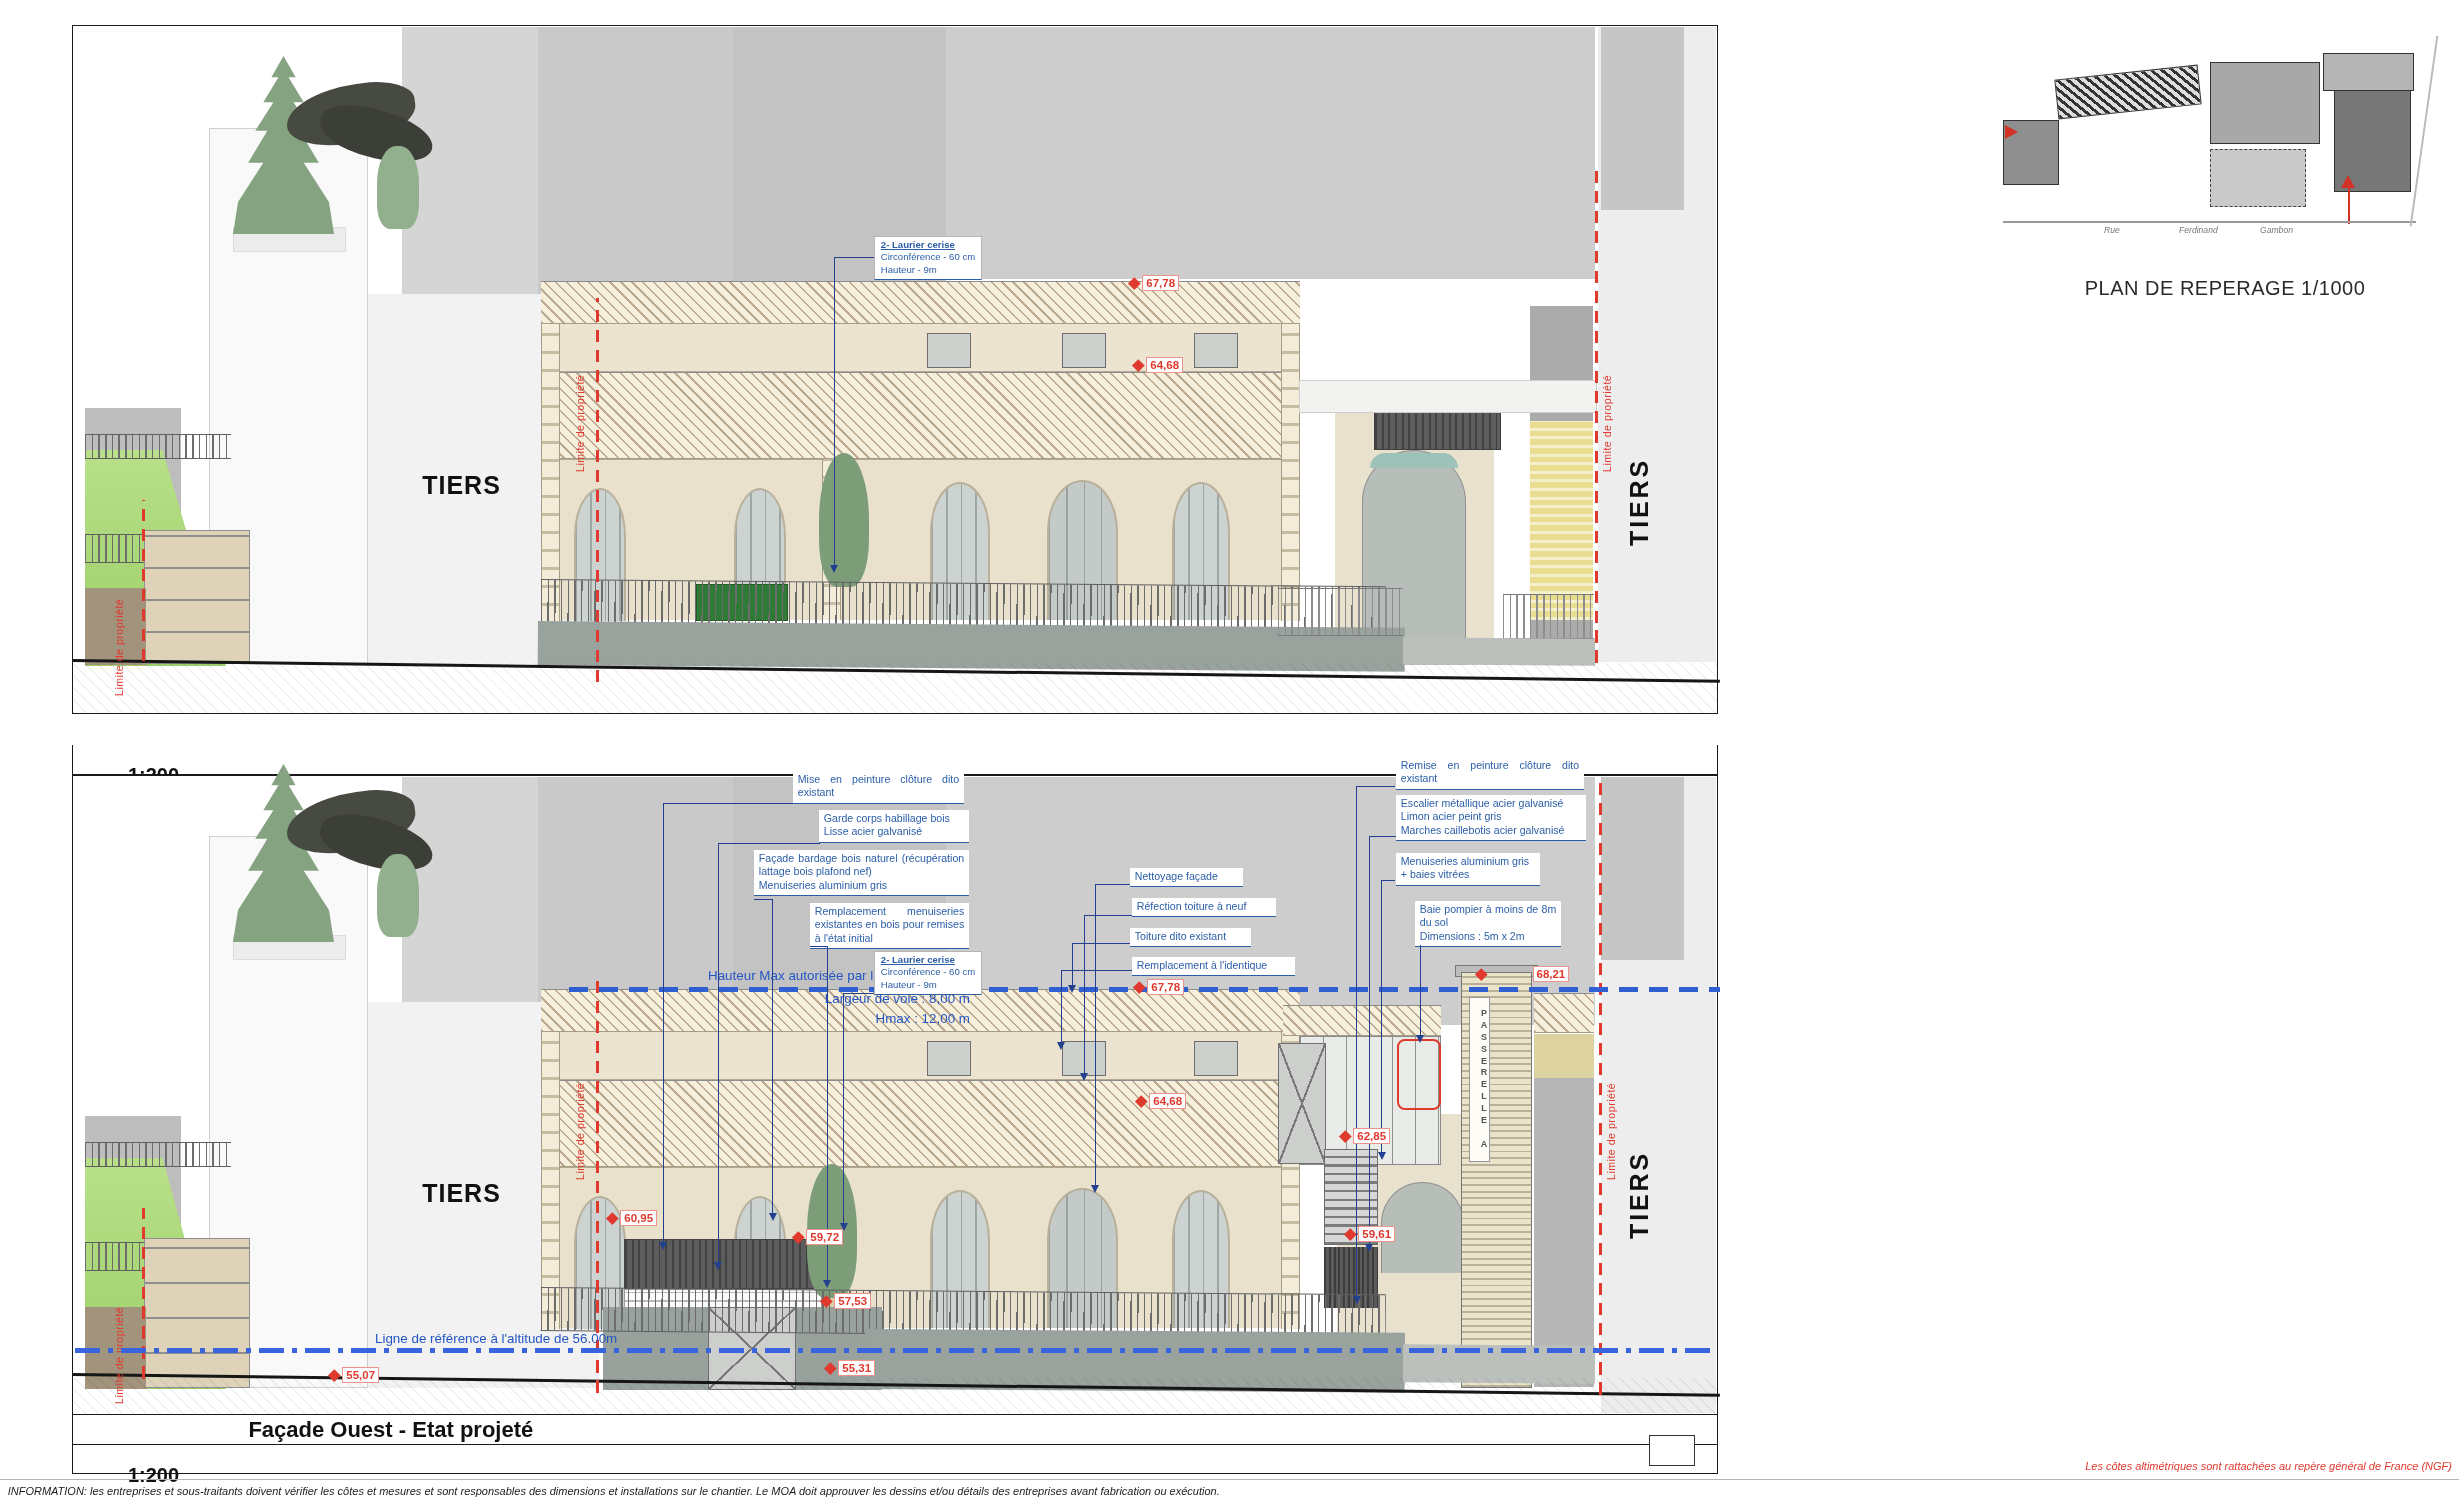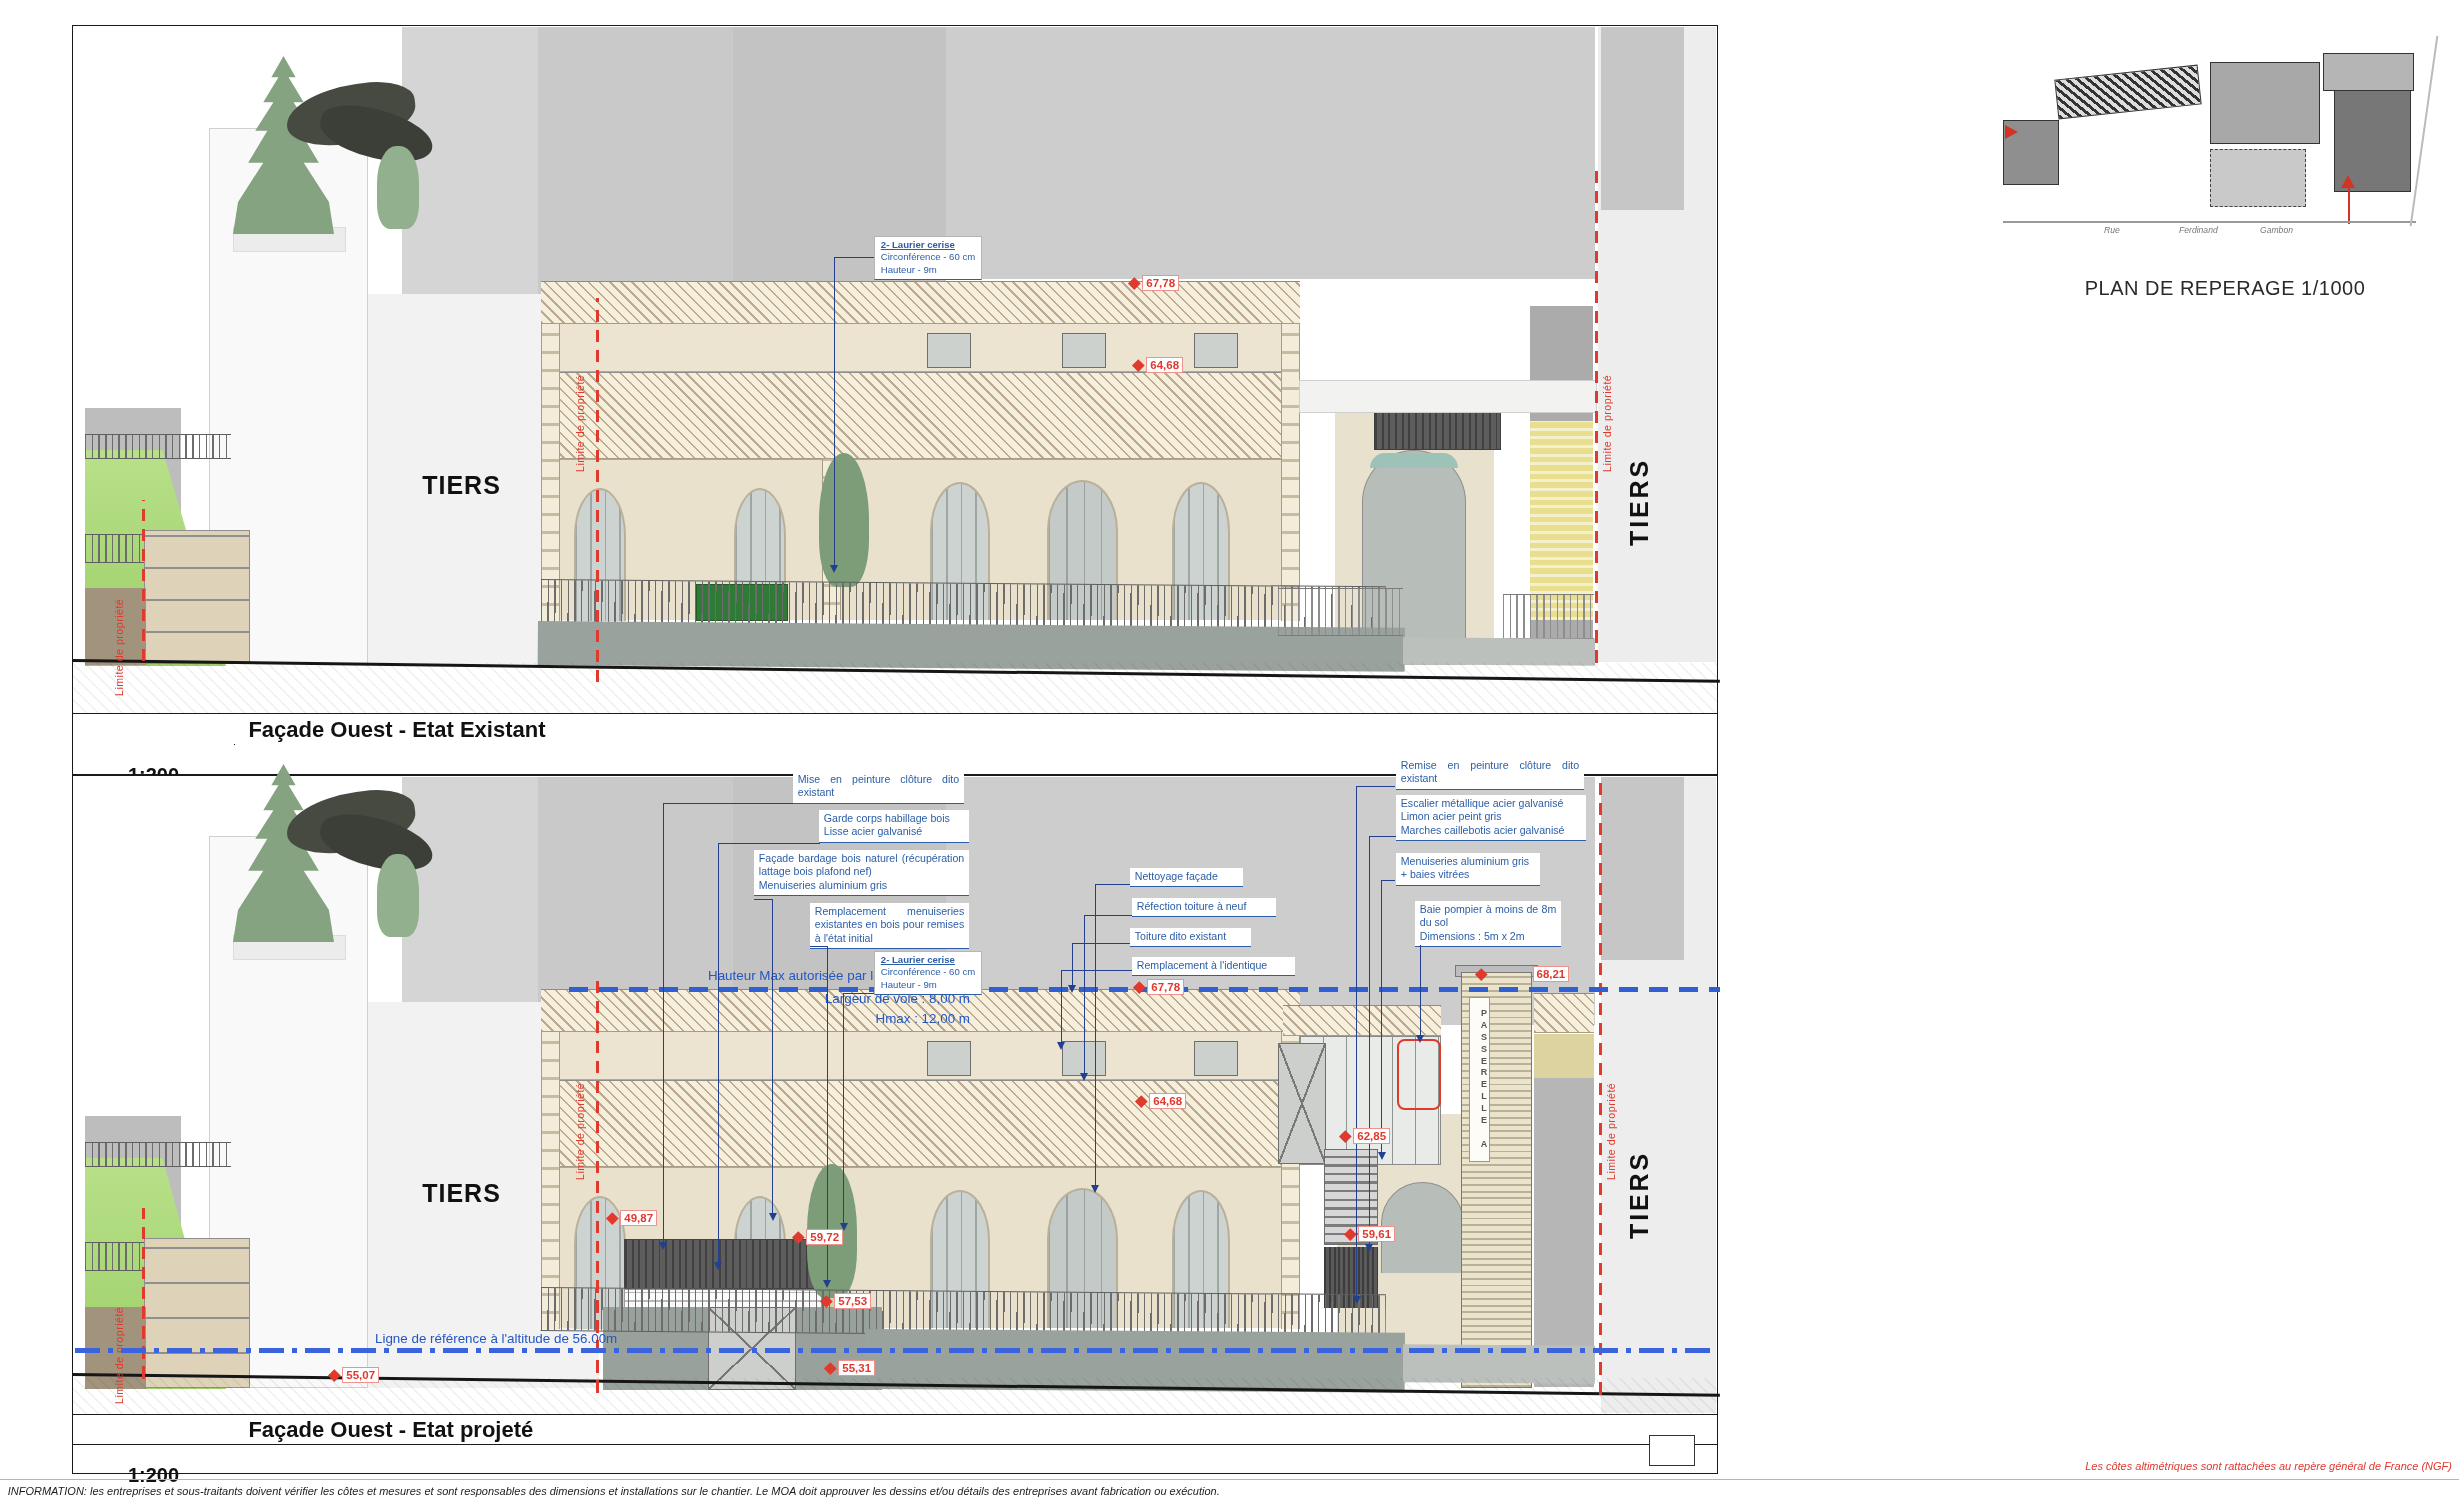--- a/index.html
+++ b/index.html
@@ -130,24 +130,20 @@
 
   <div class="a treelab" style="left:874px;top:236px;width:108px;">
     <span class="tt">2- Laurier cerise</span><br>
     <span>Circonférence - 60 cm</span><br>
     <span>Hauteur - 9m</span>
   </div>
   <div class="a bl" style="left:834px;top:257px;width:40px;height:1.4px;"></div>
   <div class="a bl" style="left:834px;top:257px;width:1.4px;height:309px;"></div>
   <div class="a arr" style="left:830px;top:565px;"></div>
 
-  <div class="a tbrow" style="left:72px;top:714px;width:1646px;height:32px;">
-    <div class="tbcell1"></div>
-    <div class="tbcell2">Façade Ouest - Etat Existant</div>
-  </div>
   <div class="a tbrow" style="left:72px;top:745px;width:1646px;height:30px;">
     <div class="tbcell1">1:200</div>
     <div class="tbcell2"></div>
   </div>
 
   <div class="a frame" style="left:72px;top:775px;width:1646px;height:640px;"></div>
   <div class="a" style="left:1601px;top:777px;width:115px;height:636px;background:#ededed;"></div>
   <div class="a" style="left:402px;top:777px;width:331px;height:354px;background:#d5d5d5;"></div>
   <div class="a" style="left:538px;top:777px;width:197px;height:354px;background:#c9c9c9;"></div>
   <div class="a" style="left:733px;top:777px;width:213px;height:288px;background:#c3c3c3;"></div>
@@ -313,21 +309,21 @@
   <div class="a dim" style="left:1341px;top:1128px;">
       <span class="dmk"></span>
       <span class="t">62,85</span>
     </div>
   <div class="a dim" style="left:1346px;top:1226px;">
       <span class="dmk"></span>
       <span class="t">59,61</span>
     </div>
   <div class="a dim" style="left:608px;top:1210px;">
       <span class="dmk"></span>
-      <span class="t">49,87</span>
+      <span class="t">60,95</span>
     </div>
   <div class="a dim" style="left:794px;top:1229px;">
       <span class="dmk"></span>
       <span class="t">59,72</span>
     </div>
   <div class="a dim" style="left:822px;top:1293px;">
       <span class="dmk"></span>
       <span class="t">57,53</span>
     </div>
   <div class="a dim" style="left:826px;top:1360px;">

